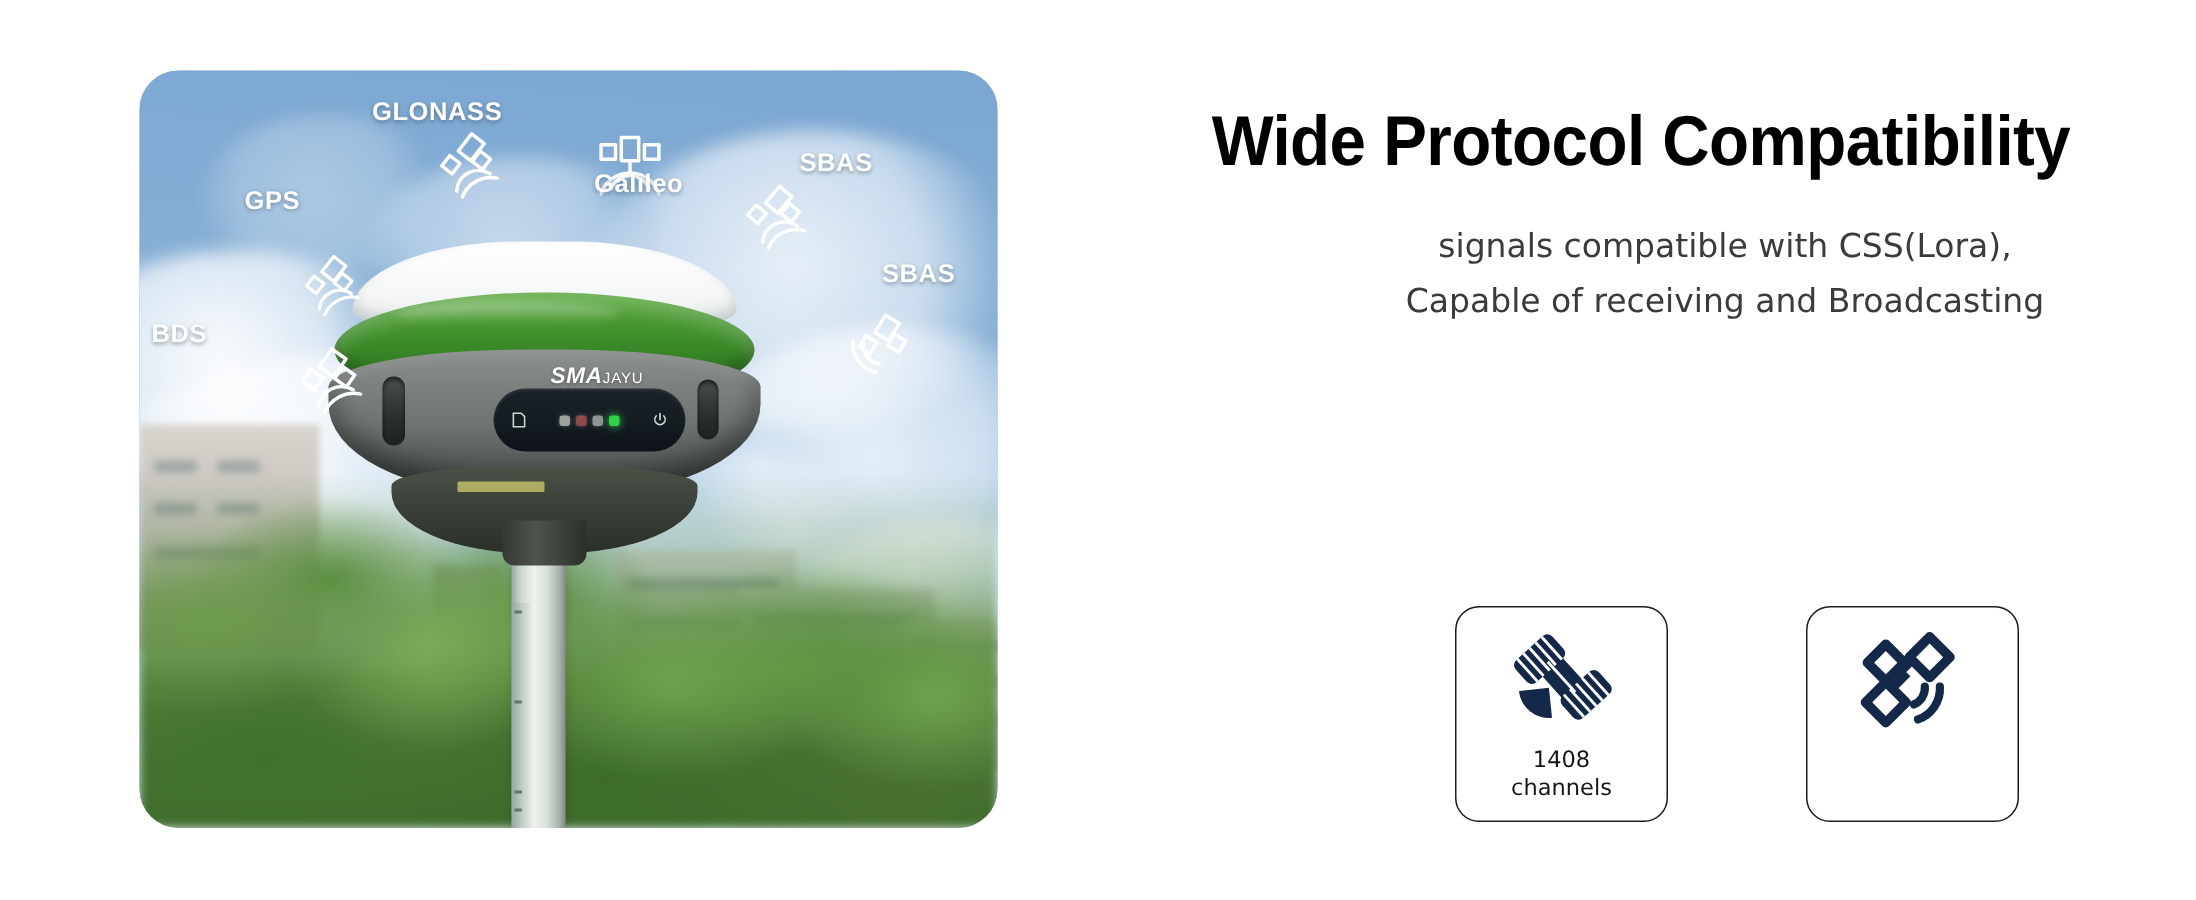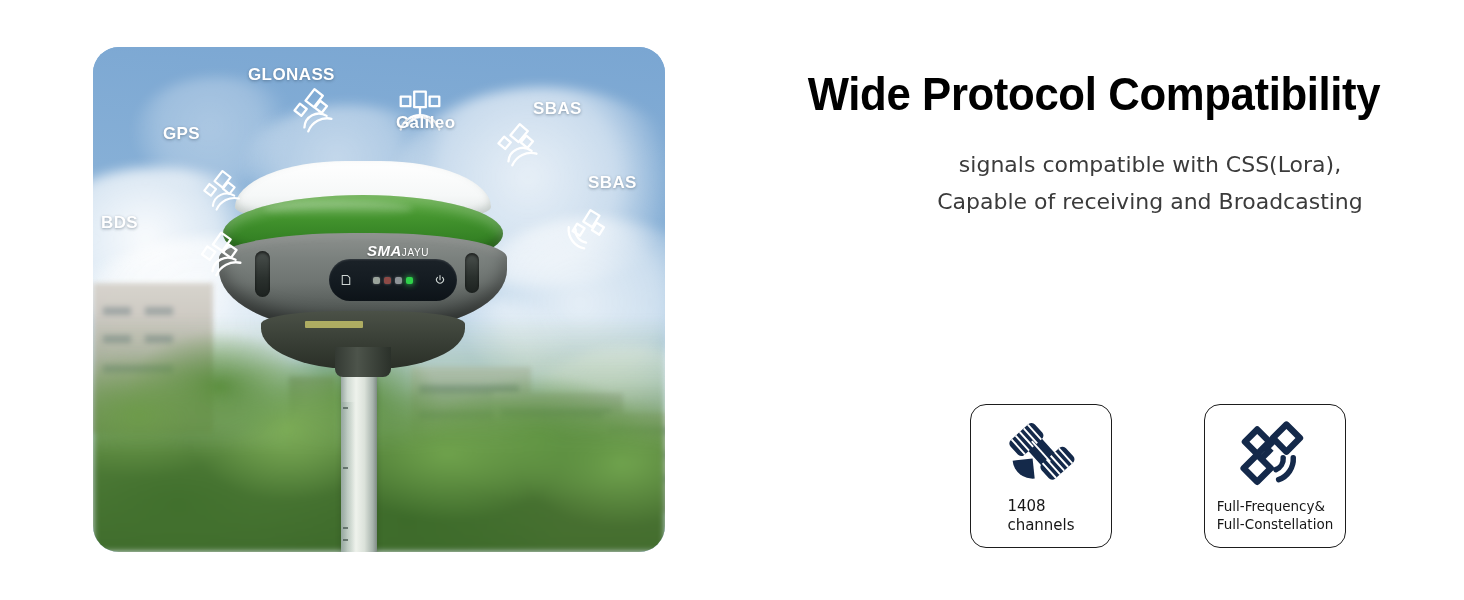--- a/index.html
+++ b/index.html
@@ -307,20 +307,21 @@
     display: flex;
     flex-direction: column;
     align-items: center;
     justify-content: flex-start;
     box-sizing: border-box;
     padding-top: 12px;
   }
   .badge-icon { width: 84px; height: 76px; }
   .badge-label {
     margin-top: 4px;
+    text-align: center;
     font-size: 15px;
     line-height: 19px;
     color: #171717;
     font-family: "DejaVu Sans", "Liberation Sans", sans-serif;
     font-weight: 400;
   }
   .badge-label .ln { display: block; white-space: nowrap; }
   .badge-label.small { font-size: 13.5px; line-height: 18px; }
 </style>
 </head>
@@ -534,21 +535,17 @@
             <rect x="16" y="45" width="21" height="21" transform="rotate(45 26.5 55.5)"></rect>
 
             <path d="M34 36 L46 24"></path>
             <path d="M30 46 L42 34"></path>
           </g>
           <g fill="none" stroke="#14294a" stroke-width="6" stroke-linecap="round">
             <path d="M55 44 A13 13 0 0 1 47 57"></path>
             <path d="M66 44 A24 24 0 0 1 50 68"></path>
           </g>
         </svg>
-        <div class="badge-label small">
-          <span class="ln">Full-Frequency&amp;</span>
-          <span class="ln">Full-Constellation</span>
-        </div>
       </div>
 
     </div>
   </div>
 </div>
 
 </body></html>

